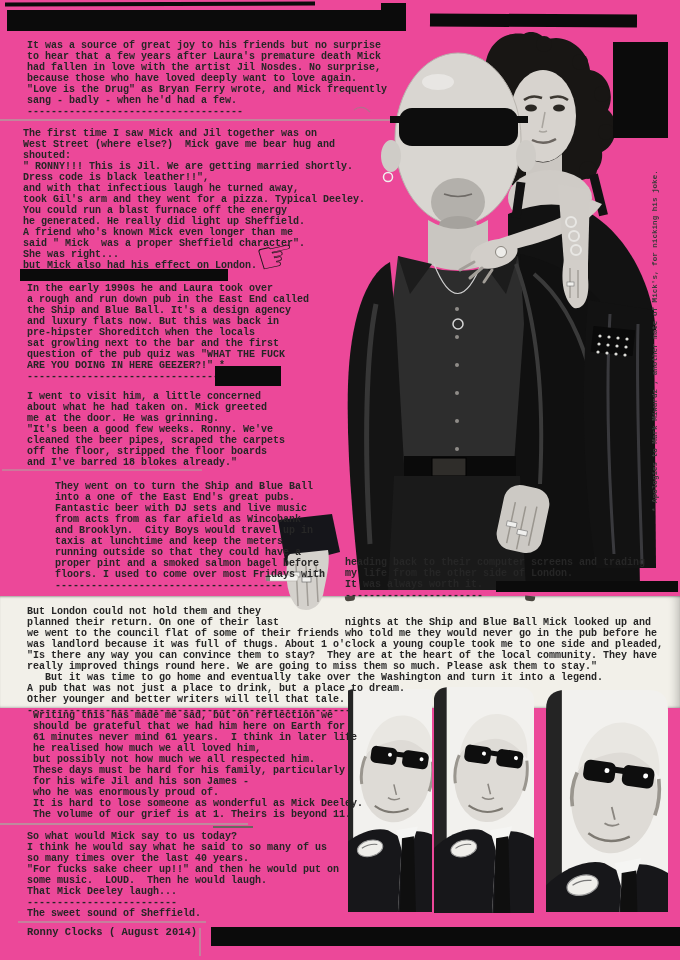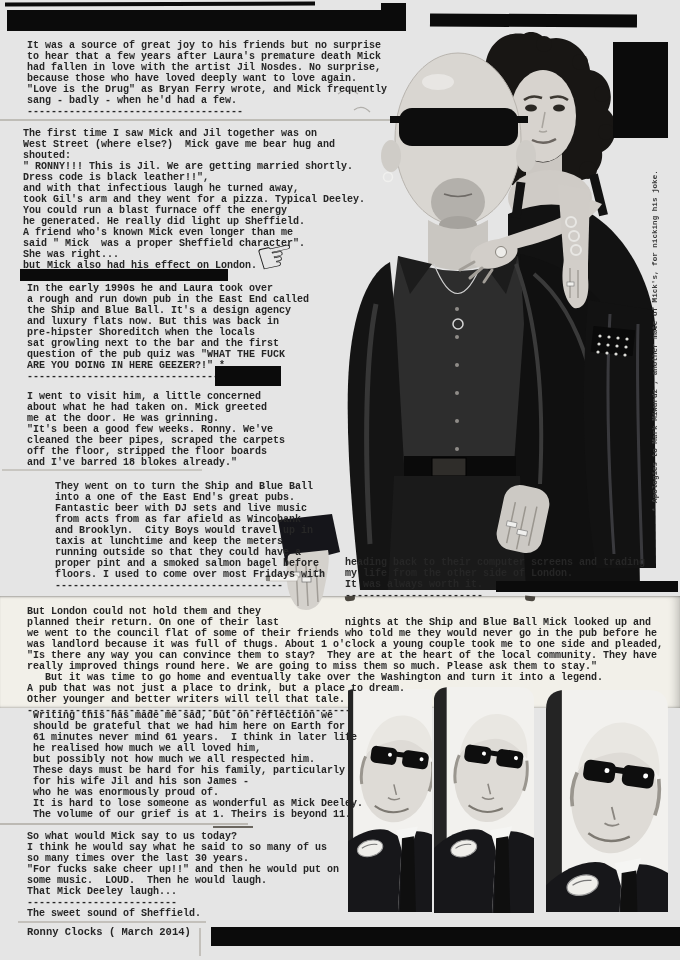--- a/index.html
+++ b/index.html
@@ -1,16 +1,16 @@
 <!DOCTYPE html>
 <html><head>
 <meta charset="utf-8">
 <style>
   html,body{margin:0;padding:0;background:#888;}
-  .page{position:relative;width:680px;height:960px;background:#e5e5e5;overflow:hidden;
+  .page{position:relative;width:680px;height:960px;background:#ec4899;overflow:hidden;
         font-family:"Liberation Mono",monospace;}
   .tw{position:absolute;margin:0;font:700 10px/11px "Liberation Mono",monospace;
       color:#262626;white-space:pre;letter-spacing:0;}
   .bar{position:absolute;background:#0b0b0b;}
   .scanline{position:absolute;background:#aba79e;}
   .strip{position:absolute;left:0;top:596px;width:680px;height:112px;background:#f2f0e9;
          box-shadow:inset 0 2px 2px -1px rgba(0,0,0,.30), inset 0 -2px 2px -1px rgba(0,0,0,.18),
                     inset -8px 0 10px -5px rgba(0,0,0,.22);}
   .notch{position:absolute;width:10px;height:5px;background:#4a463f;border-radius:0 0 3px 3px;}
   .sidenote{position:absolute;left:651px;top:512px;transform:rotate(-90deg);transform-origin:0 0;
@@ -268,27 +268,27 @@
 61 minutes never mind 61 years.  I think in later life
 he realised how much we all loved him,
 but possibly not how much we all respected him.
 These days must be hard for his family, particularly
 for his wife Jil and his son James -
 who he was enormously proud of.
 It is hard to lose someone as wonderful as Mick Deeley.
 The volume of our grief is at 1. Theirs is beyond 11.</pre>
   <pre class="tw" style="left:27px;top:831px;">So what would Mick say to us today?
 I think he would say what he said to so many of us
-so many times over the last 30 years.
+so many times over the last 40 years.
 "For fucks sake cheer up!!" and then he would put on
 some music.  LOUD.  Then he would laugh.
 That Mick Deeley laugh...
 -------------------------
 The sweet sound of Sheffield.</pre>
-  <pre class="tw byline" style="left:27px;top:927px;">Ronny Clocks ( March 2014)</pre>
+  <pre class="tw byline" style="left:27px;top:927px;">Ronny Clocks ( August 2014)</pre>
 
   <div class="sidenote">* Apologies to Mark Miwurdz , another mate of Mick's, for nicking his joke.</div>
 
   <div class="manicule">☞</div>
 
   <div class="bar" style="left:5px;top:2px;width:310px;height:4px;transform:rotate(-.2deg);"></div>
   <div class="bar" style="left:7px;top:10px;width:398px;height:21px;"></div>
   <div class="bar" style="left:381px;top:3px;width:25px;height:28px;"></div>
   <div class="bar" style="left:430px;top:14px;width:207px;height:13px;transform:rotate(.3deg);"></div>
   <div class="bar" style="left:613px;top:42px;width:55px;height:96px;"></div>

